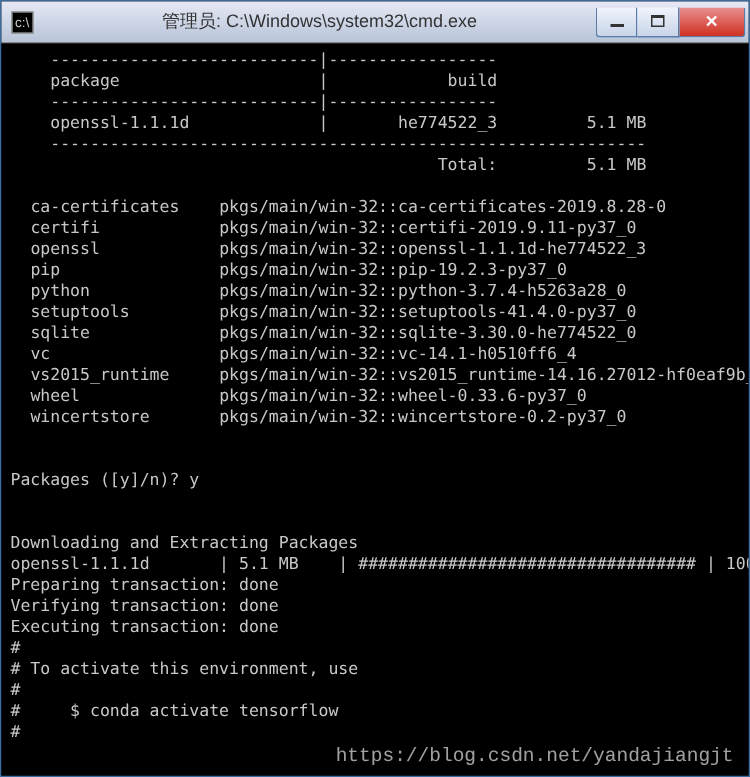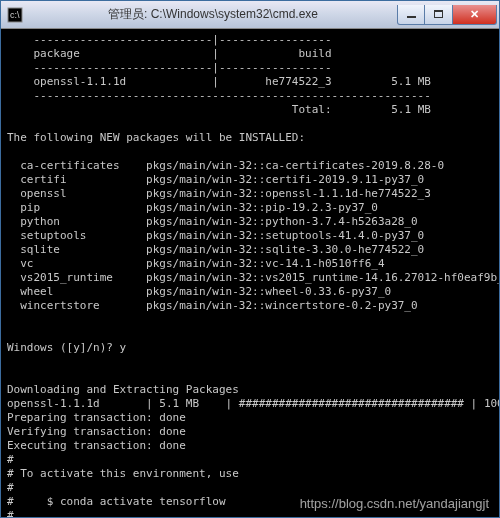--- a/index.html
+++ b/index.html
@@ -9,21 +9,21 @@
     .titlebar .ticon { width: 16px; height: 16px; margin-right: 6px; display: inline-flex; align-items: center; justify-content: center; }
     .titlebar .title { flex: 1; white-space: nowrap; overflow: hidden; text-align: center; }
     .winbtns { display: flex; height: 20px; margin-right: 2px; }
     .winbtn { width: 28px; height: 20px; border: 1px solid #5a7ca8; border-top: none; display: flex; align-items: center; justify-content: center; font-family: Arial; }
     .minbtn { background: linear-gradient(#f0f4fc, #c8d4e8); border-radius: 0 0 0 3px; }
     .maxbtn { background: linear-gradient(#f0f4fc, #c8d4e8); border-left: none; }
     .closebtn { background: linear-gradient(#e89090, #d03020); color: #fff; border-left: none; border-radius: 0 0 3px 0; width: 44px; }
     .term { flex: 1; background: #000; color: #c8c8c8; font-family: "SimSun", "Consolas", monospace; font-size: 11px; line-height: 14px; padding: 4px 2px 2px 6px; white-space: pre; overflow: hidden; position: relative; }
     .term .row { display: block; }
     @keyframes blink { 50% { opacity: 0; } }
-    .watermark { position: absolute; right: 10px; bottom: 6px; color: rgba(228,228,228,0.7); font-family: Liberation Sans, sans-serif; font-size: 13px; pointer-events: none; }
+    .watermark { position: absolute; right: 10px; bottom: 6px; color: rgba(228,228,228,0.7); font-family: Liberation Mono, monospace; font-size: 13px; pointer-events: none; }
     .minsvg { width: 9px; height: 2px; background: #333; margin-top: 6px; }
     .maxsvg { width: 9px; height: 8px; border: 1px solid #333; border-top-width: 2px; }
     .closesvg { font-size: 11px; font-weight: bold; }
   </style>
 </head>
 <body>
 
 <div class="window">
   <div class="titlebar">
     <span class="ticon">
@@ -40,23 +40,22 @@
       <div class="winbtn maxbtn">
           <div class="maxsvg"></div>
         </div>
       <div class="winbtn closebtn">
           <span class="closesvg">✕</span>
         </div>
     </div>
   </div>
 
   <div class="term"><span class="row">    ---------------------------|-----------------</span><span class="row">    <span>package</span>                    |            <span>build</span></span><span class="row">    ---------------------------|-----------------</span><span class="row">    <span>openssl-1.1.1d</span>             |       <span>he774522_3</span>         <span>5.1 MB</span></span><span class="row">    ------------------------------------------------------------</span><span class="row">                                           <span>Total:</span>         <span>5.1 MB</span></span>
-<span class="row">The following NEW packages will be INSTALLED:</span>
 <span class="row">  <span>ca-certificates</span>    <span>pkgs/main/win-32::ca-certificates-2019.8.28-0</span></span><span class="row">  <span>certifi</span>            <span>pkgs/main/win-32::certifi-2019.9.11-py37_0</span></span><span class="row">  <span>openssl</span>            <span>pkgs/main/win-32::openssl-1.1.1d-he774522_3</span></span><span class="row">  <span>pip</span>                <span>pkgs/main/win-32::pip-19.2.3-py37_0</span></span><span class="row">  <span>python</span>             <span>pkgs/main/win-32::python-3.7.4-h5263a28_0</span></span><span class="row">  <span>setuptools</span>         <span>pkgs/main/win-32::setuptools-41.4.0-py37_0</span></span><span class="row">  <span>sqlite</span>             <span>pkgs/main/win-32::sqlite-3.30.0-he774522_0</span></span><span class="row">  <span>vc</span>                 <span>pkgs/main/win-32::vc-14.1-h0510ff6_4</span></span><span class="row">  <span>vs2015_runtime</span>     <span>pkgs/main/win-32::vs2015_runtime-14.16.27012-hf0eaf9b_0</span></span><span class="row">  <span>wheel</span>              <span>pkgs/main/win-32::wheel-0.33.6-py37_0</span></span><span class="row">  <span>wincertstore</span>       <span>pkgs/main/win-32::wincertstore-0.2-py37_0</span></span>
 
-<span class="row"><span>Windows ([y]/n)? </span><span>y</span></span>
+<span class="row"><span>Packages ([y]/n)? </span><span>y</span></span>
 
 <span class="row">Downloading and Extracting Packages</span><span class="row"><span>openssl-1.1.1d</span>       | <span>5.1 MB</span>    | <span>##################################</span> | <span>100%</span></span><span class="row">Preparing transaction: done</span><span class="row">Verifying transaction: done</span><span class="row">Executing transaction: done</span><span class="row">#</span><span class="row"># To activate this environment, use</span><span class="row">#</span><span class="row">#     $ conda activate tensorflow</span><span class="row">#</span>
 
 
     <span class="watermark">https://blog.csdn.net/yandajiangjt</span>
   </div>
 </div>
 
 </body></html>

